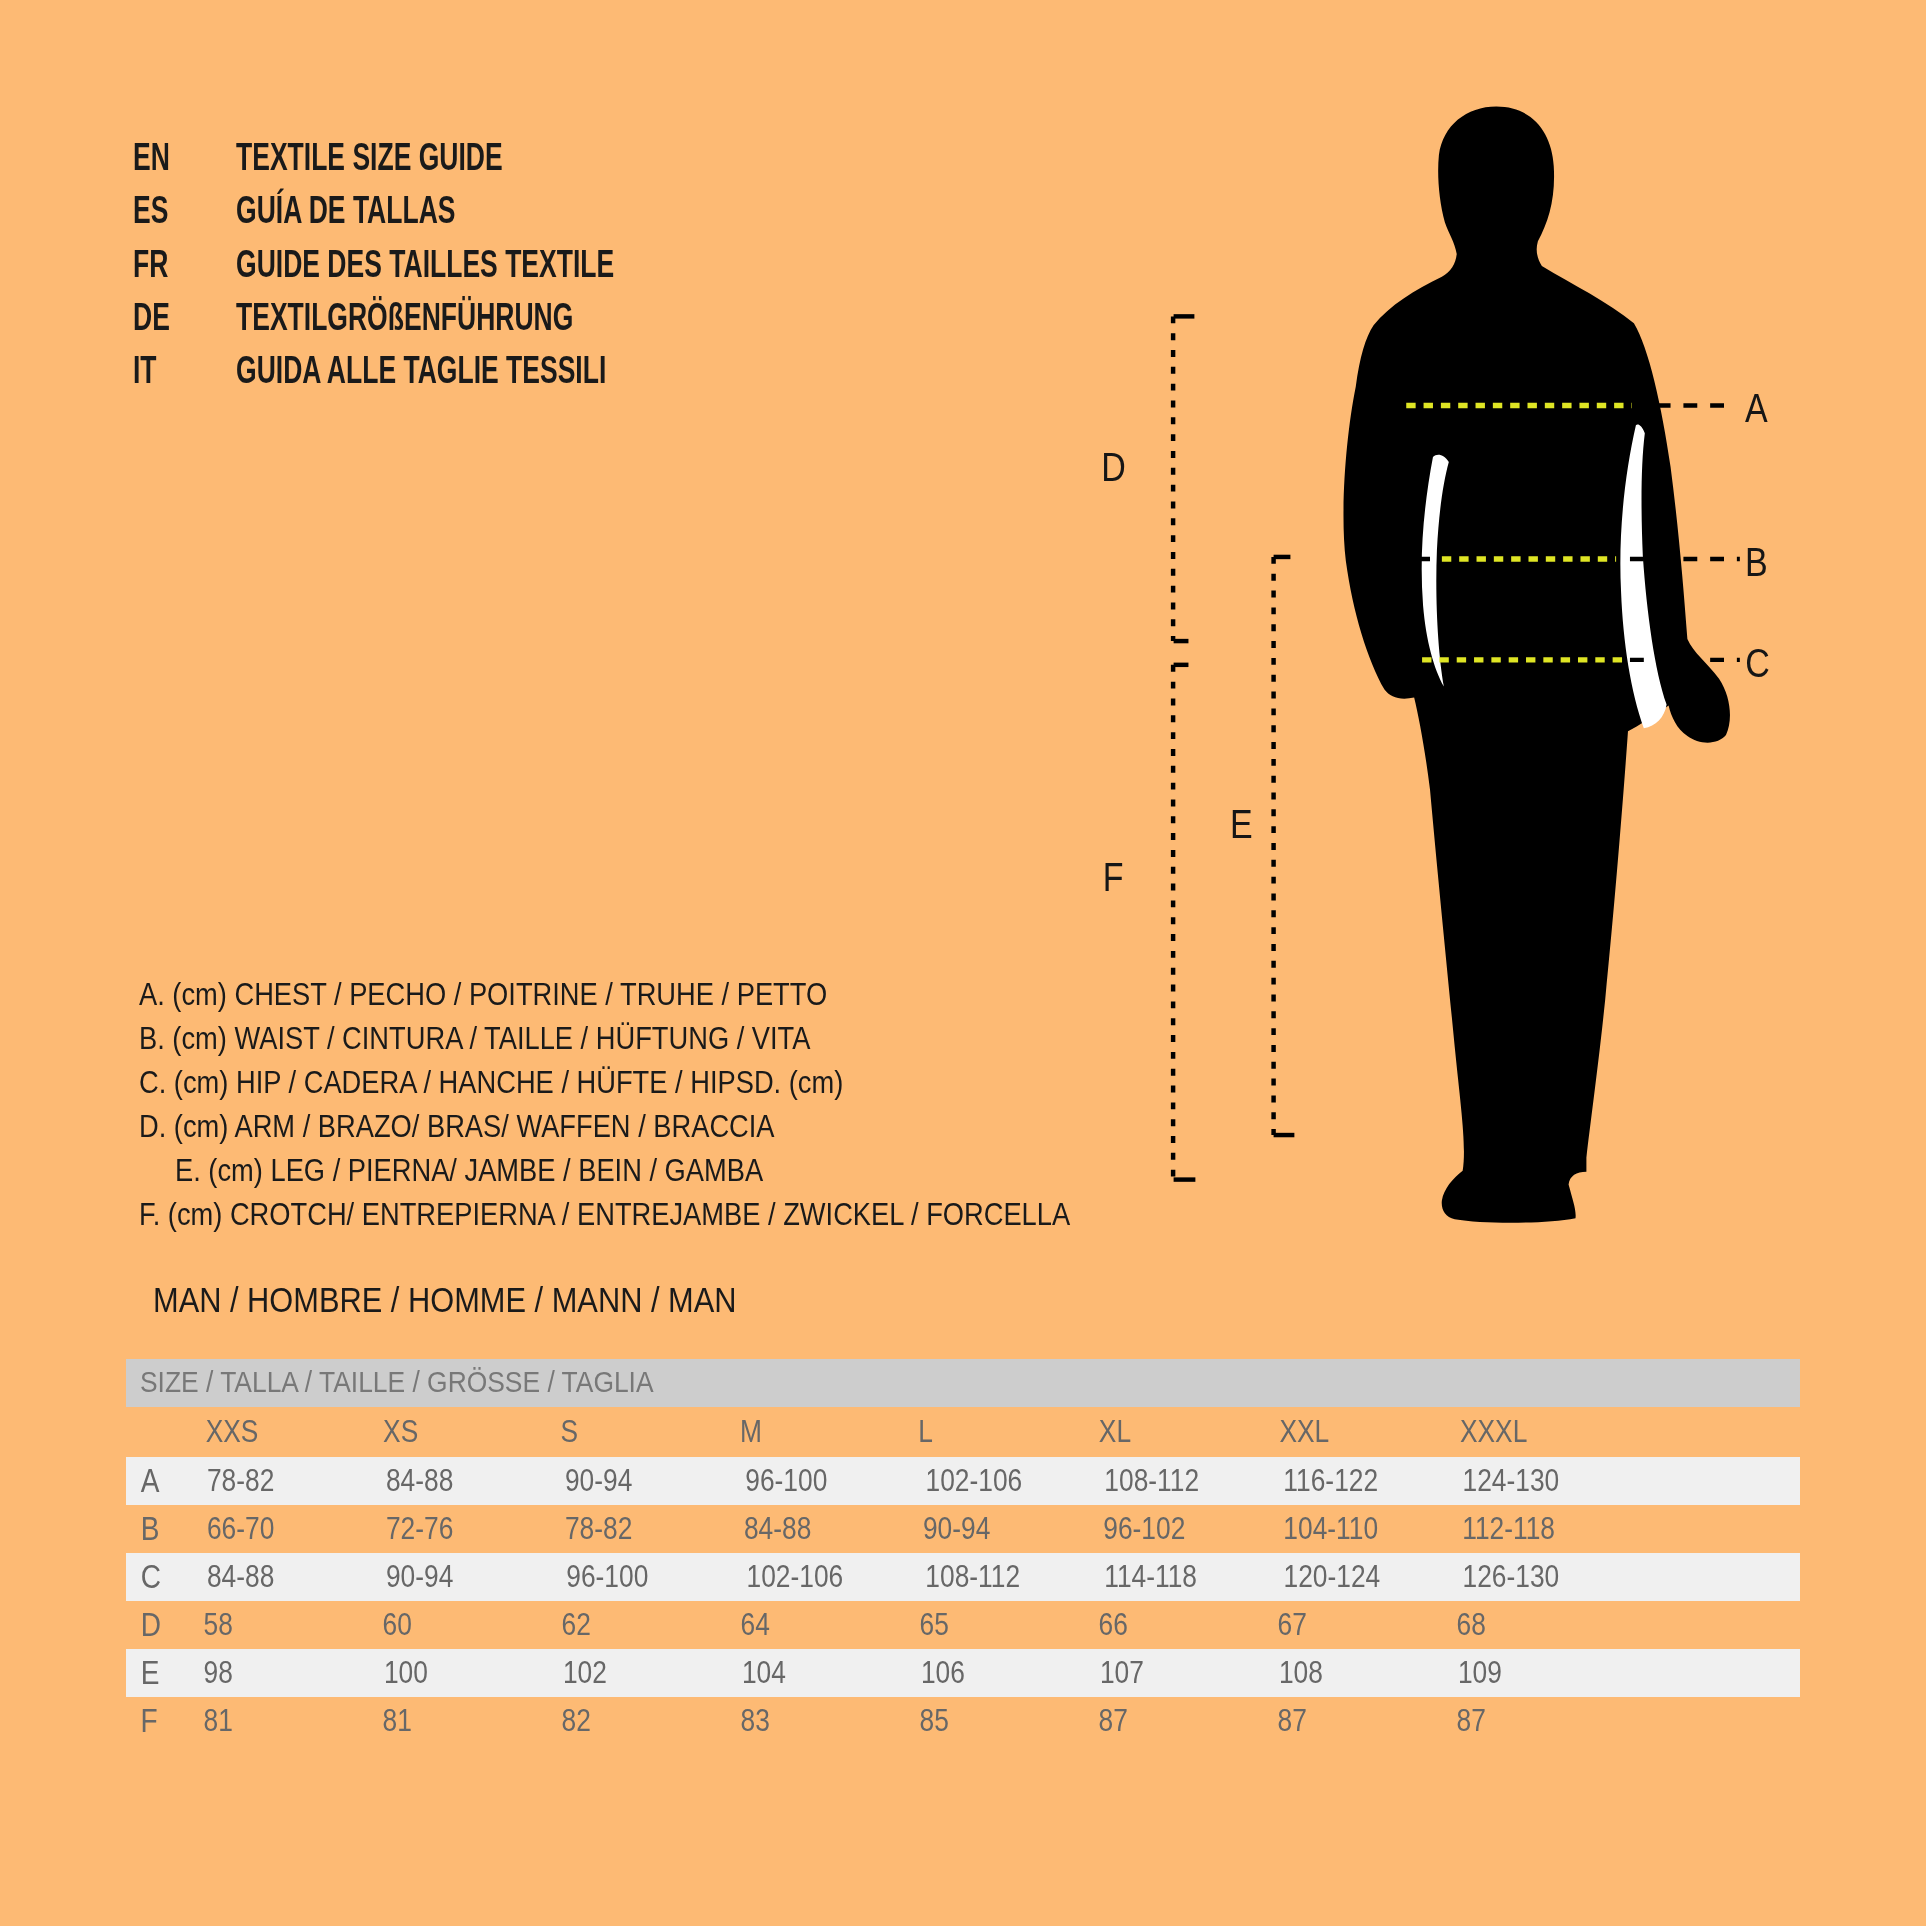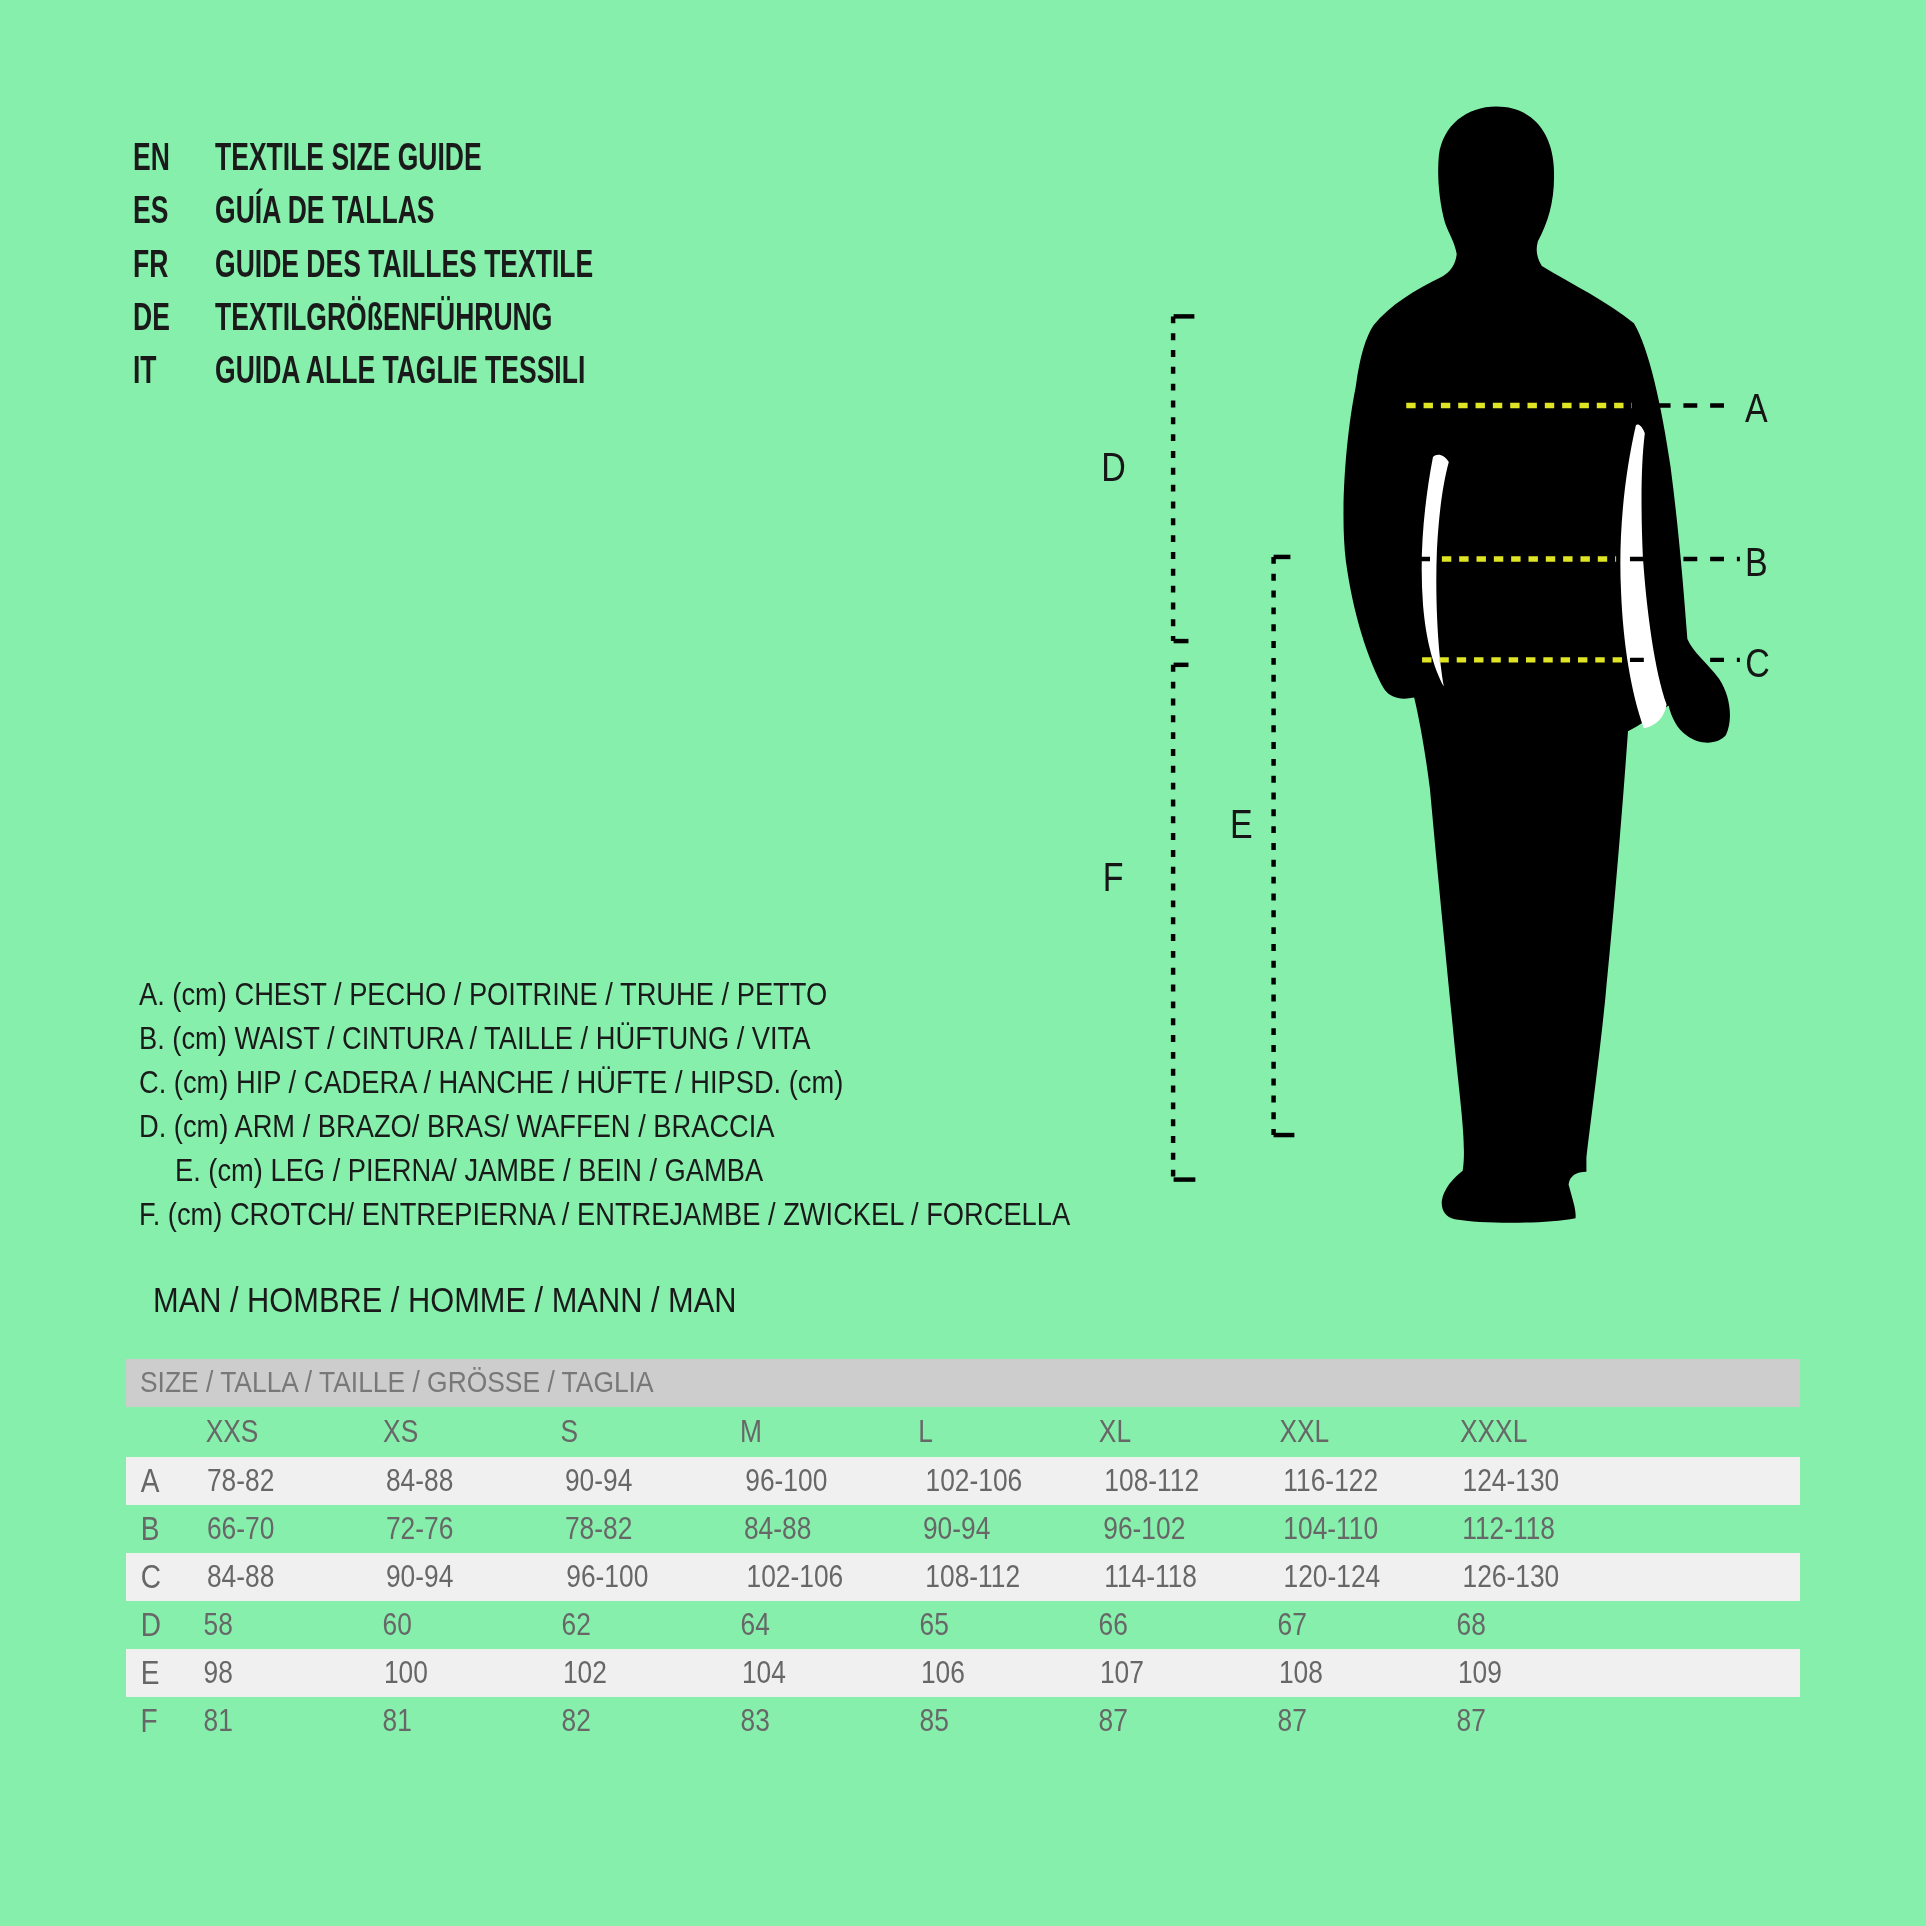--- a/index.html
+++ b/index.html
@@ -1,27 +1,27 @@
 <!DOCTYPE html>
 <html><head>
 <meta charset="utf-8">
 <style>
   html,body{margin:0;padding:0;background:#ffffff;}
-  #page{position:relative;width:1927px;height:1927px;background:#86efac;overflow:hidden;
+  #page{position:relative;width:1927px;height:1927px;background:#fdba74;overflow:hidden;
         font-family:"Liberation Sans","DejaVu Sans",sans-serif;color:#1a1a1a;}
 
   
   .cond{display:inline-block;transform:scaleX(0.68);transform-origin:0 50%;white-space:nowrap;}
   .cond-m{display:inline-block;transform:scaleX(0.88);transform-origin:0 50%;white-space:nowrap;}
   .cond-c{display:inline-block;transform:scaleX(0.85);transform-origin:50% 50%;white-space:nowrap;}
 
   
   .lang-row{position:absolute;left:133px;height:53px;line-height:53px;font-size:39px;font-weight:700;}
   .lang-code{position:absolute;left:0;top:0;}
-  .lang-title{position:absolute;left:82px;top:0;text-align:center;}
+  .lang-title{position:absolute;left:103px;top:0;text-align:center;}
 
   
   .legend-line{position:absolute;left:139px;height:45px;line-height:45px;font-size:31px;font-weight:400;}
 
   
   #category-line{position:absolute;left:137px;top:1277px;height:46px;line-height:46px;
                  font-size:35px;font-weight:400;margin-left:16px;}
 
   
   .diag-label{position:absolute;font-size:40px;line-height:40px;font-weight:400;color:#161616;}

